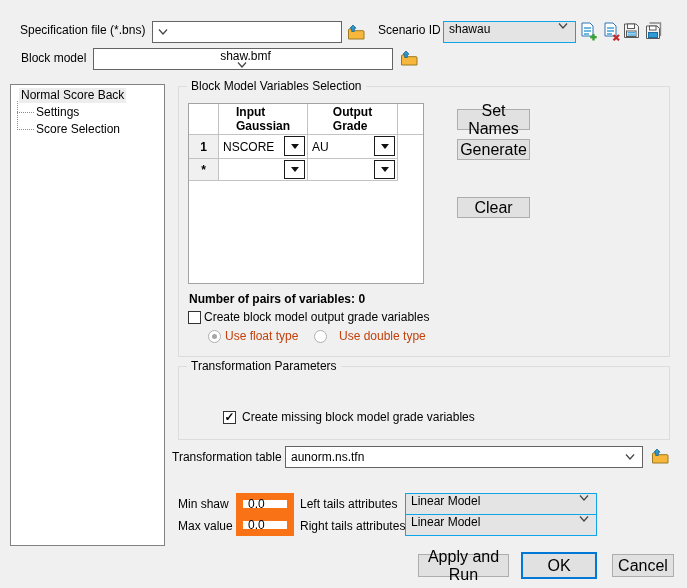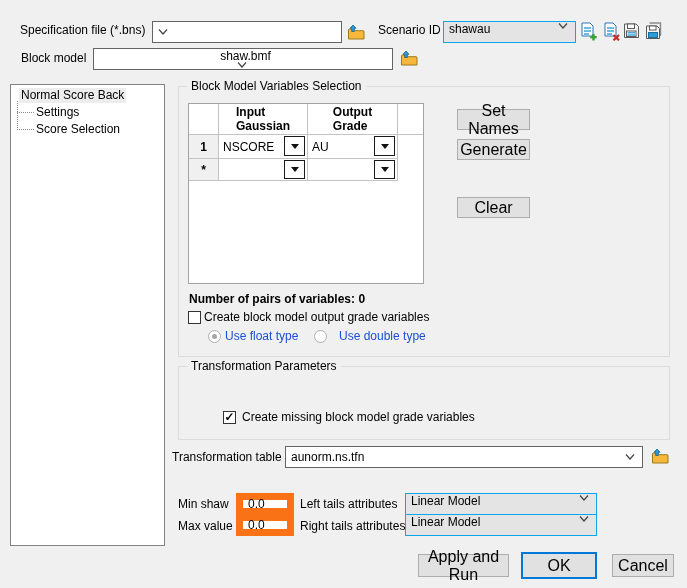--- a/index.html
+++ b/index.html
@@ -33,21 +33,21 @@
       display:flex;align-items:center;justify-content:center;}
   .tri{width:0;height:0;border-left:4px solid transparent;border-right:4px solid transparent;
       border-top:5px solid #111;}
   .cellvalue{padding-left:4px;white-space:nowrap;overflow:hidden;}
   .checkbox{position:absolute;width:13px;height:13px;background:#fff;border:1px solid #333;
       box-sizing:border-box;display:flex;align-items:center;justify-content:center;}
   .checkmark{font-size:12px;font-weight:bold;line-height:11px;margin-top:-1px;}
   .radio{position:absolute;width:13px;height:13px;border-radius:50%;background:#fff;
       border:1px solid #b0b0b0;box-sizing:border-box;display:flex;align-items:center;justify-content:center;}
   .radio-dot{width:5px;height:5px;border-radius:50%;background:#a6a6a6;}
-  .dis{color:#1d4ed8;}
+  .dis{color:#c2410c;}
   .input{position:absolute;background:#fff;border:7px solid #f97316;box-sizing:border-box;
       display:flex;align-items:center;padding-left:5px;}
   .bold{font-weight:bold;}
 </style>
 </head>
 <body>
 
 <div class="lbl" style="left:20px;top:23px;">Specification file (*.bns)</div>
 
 <div class="combo-edit" style="left:152px;top:21px;width:190px;height:22px;">

